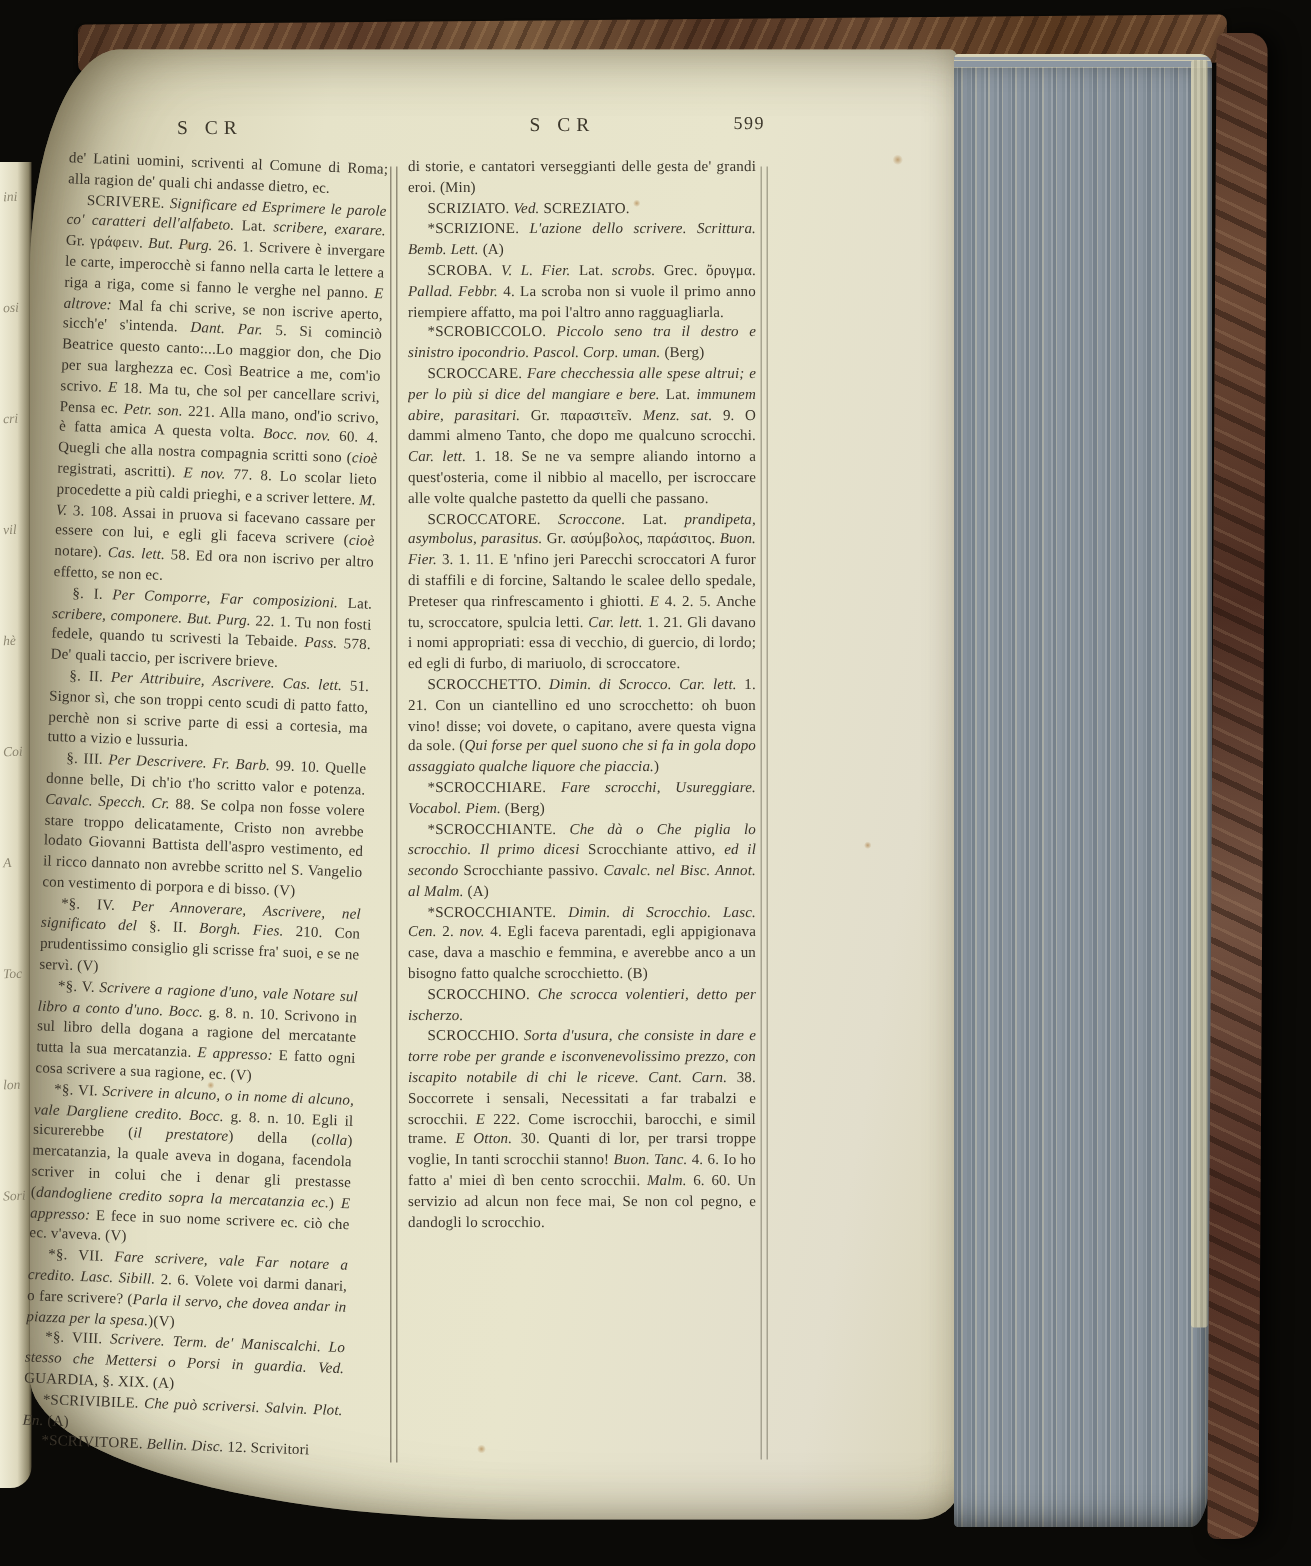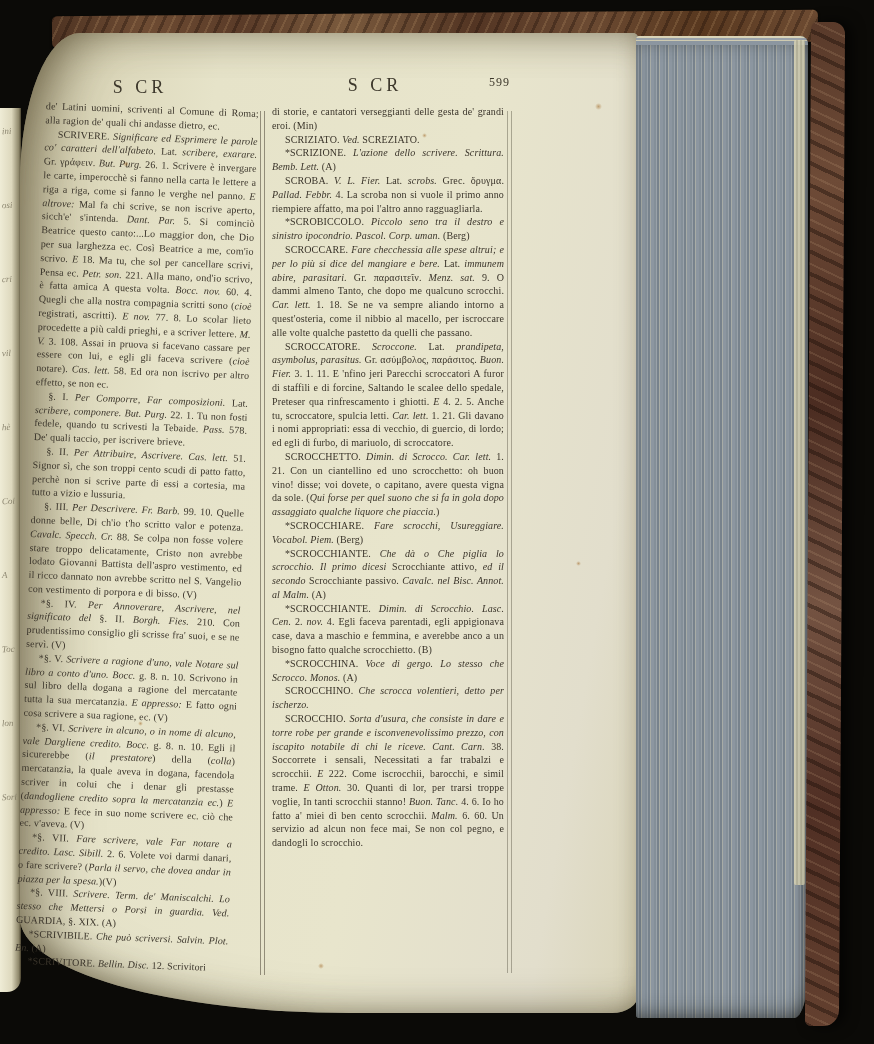--- a/index.html
+++ b/index.html
@@ -18,21 +18,21 @@
   .facing-sliver span{position:absolute;left:2px;font-style:italic;font-size:9px;color:#6e6752;
     transform:rotate(-2deg);opacity:.75;}
   
   .page{position:absolute;left:20px;top:33px;width:618px;height:980px;
     background:linear-gradient(100deg,#c6bf9f 0,#d9d4b6 7%,#e6e3c9 26%,#e8e5cc 60%,#e2decc 86%,#d9d4b9 100%);
     border-radius:60px 5px 26px 330px / 150px 5px 18px 95px;
     box-shadow:inset 42px 0 55px -22px rgba(70,58,32,.55),
                inset 0 26px 38px -24px rgba(95,85,55,.45),
                inset 0 -20px 32px -20px rgba(85,75,48,.5),
                inset -14px 0 22px -14px rgba(120,110,80,.35);}
-  .running-head{position:absolute;font-size:18px;color:#3c372b;letter-spacing:4px;text-align:center;}
+  .running-head{position:absolute;font-size:13px;color:#3c372b;letter-spacing:4px;text-align:center;}
   .rh-left{left:58px;top:44px;width:124px;}
   .rh-right{left:293px;top:42px;width:124px;}
   .page-num{position:absolute;left:408px;top:42px;width:82px;text-align:right;font-size:12px;color:#3c372b;letter-spacing:1px;}
   .col{position:absolute;overflow:hidden;color:#3a342a;font-size:10px;line-height:13.8px;
     text-align:justify;letter-spacing:.12px;}
   .col-left{left:26px;top:74px;width:213px;height:876px;transform:rotate(2.1deg);transform-origin:top right;}
   .col-right{left:252px;top:72px;width:232px;height:878px;font-family:Liberation Serif, serif;}
   .para{margin:0;text-indent:13px;}
   .para.noindent{text-indent:0;}
   .it{font-style:italic;}
@@ -101,21 +101,20 @@
         <p class="para"><span>SCRIZIATO. </span><span class="it">Ved. </span><span>SCREZIATO.</span></p>
         <p class="para"><span>*SCRIZIONE. </span><span class="it">L'azione dello scrivere. Scrittura. Bemb. Lett. </span><span>(A)</span></p>
         <p class="para"><span>SCROBA. </span><span class="it">V. L. Fier. </span><span>Lat. </span><span class="it">scrobs. </span><span>Grec. ὄρυγμα. </span><span class="it">Pallad. Febbr. </span><span>4. La scroba non si vuole il primo anno riempiere affatto, ma poi l'altro anno ragguagliarla.</span></p>
         <p class="para"><span>*SCROBICCOLO. </span><span class="it">Piccolo seno tra il destro e sinistro ipocondrio. Pascol. Corp. uman. </span><span>(Berg)</span></p>
         <p class="para"><span>SCROCCARE. </span><span class="it">Fare checchessia alle spese altrui; e per lo più si dice del mangiare e bere. </span><span>Lat. </span><span class="it">immunem abire, parasitari. </span><span>Gr. παρασιτεῖν. </span><span class="it">Menz. sat. </span><span>9. O dammi almeno Tanto, che dopo me qualcuno scrocchi. </span><span class="it">Car. lett. </span><span>1. 18. Se ne va sempre aliando intorno a quest'osteria, come il nibbio al macello, per iscroccare alle volte qualche pastetto da quelli che passano.</span></p>
         <p class="para"><span>SCROCCATORE. </span><span class="it">Scroccone. </span><span>Lat. </span><span class="it">prandipeta, asymbolus, parasitus. </span><span>Gr. ασύμβολος, παράσιτος. </span><span class="it">Buon. Fier. </span><span>3. 1. 11. E 'nfino jeri Parecchi scroccatori A furor di staffili e di forcine, Saltando le scalee dello spedale, Preteser qua rinfrescamento i ghiotti. </span><span class="it">E </span><span>4. 2. 5. Anche tu, scroccatore, spulcia letti. </span><span class="it">Car. lett. </span><span>1. 21. Gli davano i nomi appropriati: essa di vecchio, di guercio, di lordo; ed egli di furbo, di mariuolo, di scroccatore.</span></p>
         <p class="para"><span>SCROCCHETTO. </span><span class="it">Dimin. di Scrocco. Car. lett. </span><span>1. 21. Con un ciantellino ed uno scrocchetto: oh buon vino! disse; voi dovete, o capitano, avere questa vigna da sole. (</span><span class="it">Qui forse per quel suono che si fa in gola dopo assaggiato qualche liquore che piaccia.</span><span>)</span></p>
         <p class="para"><span>*SCROCCHIARE. </span><span class="it">Fare scrocchi, Usureggiare. Vocabol. Piem. </span><span>(Berg)</span></p>
         <p class="para"><span>*SCROCCHIANTE. </span><span class="it">Che dà o Che piglia lo scrocchio. Il primo dicesi </span><span>Scrocchiante attivo, </span><span class="it">ed il secondo </span><span>Scrocchiante passivo. </span><span class="it">Cavalc. nel Bisc. Annot. al Malm. </span><span>(A)</span></p>
         <p class="para"><span>*SCROCCHIANTE. </span><span class="it">Dimin. di Scrocchio. Lasc. Cen. </span><span>2. </span><span class="it">nov. </span><span>4. Egli faceva parentadi, egli appigionava case, dava a maschio e femmina, e averebbe anco a un bisogno fatto qualche scrocchietto. (B)</span></p>
-        <p class="para"><span>*SCROCCHINA. </span><span class="it">Voce di gergo. Lo stesso che Scrocco. Monos. </span><span>(A)</span></p>
         <p class="para"><span>SCROCCHINO. </span><span class="it">Che scrocca volentieri, detto per ischerzo.</span></p>
         <p class="para"><span>SCROCCHIO. </span><span class="it">Sorta d'usura, che consiste in dare e torre robe per grande e isconvenevolissimo prezzo, con iscapito notabile di chi le riceve. Cant. Carn. </span><span>38. Soccorrete i sensali, Necessitati a far trabalzi e scrocchii. </span><span class="it">E </span><span>222. Come iscrocchii, barocchi, e simil trame. </span><span class="it">E Otton. </span><span>30. Quanti di lor, per trarsi troppe voglie, In tanti scrocchii stanno! </span><span class="it">Buon. Tanc. </span><span>4. 6. Io ho fatto a' miei dì ben cento scrocchii. </span><span class="it">Malm. </span><span>6. 60. Un servizio ad alcun non fece mai, Se non col pegno, e dandogli lo scrocchio.</span></p>
       </div>
 
     <div class="spot" style="left:103px;top:128px;width:6px;height:6px;"></div>
     <div class="spot" style="left:402px;top:100px;width:5px;height:5px;"></div>
     <div class="spot" style="left:575px;top:70px;width:7px;height:7px;"></div>
     <div class="spot" style="left:118px;top:688px;width:5px;height:5px;"></div>
     <div class="spot" style="left:298px;top:930px;width:6px;height:6px;"></div>
     <div class="spot" style="left:556px;top:528px;width:5px;height:5px;"></div>

